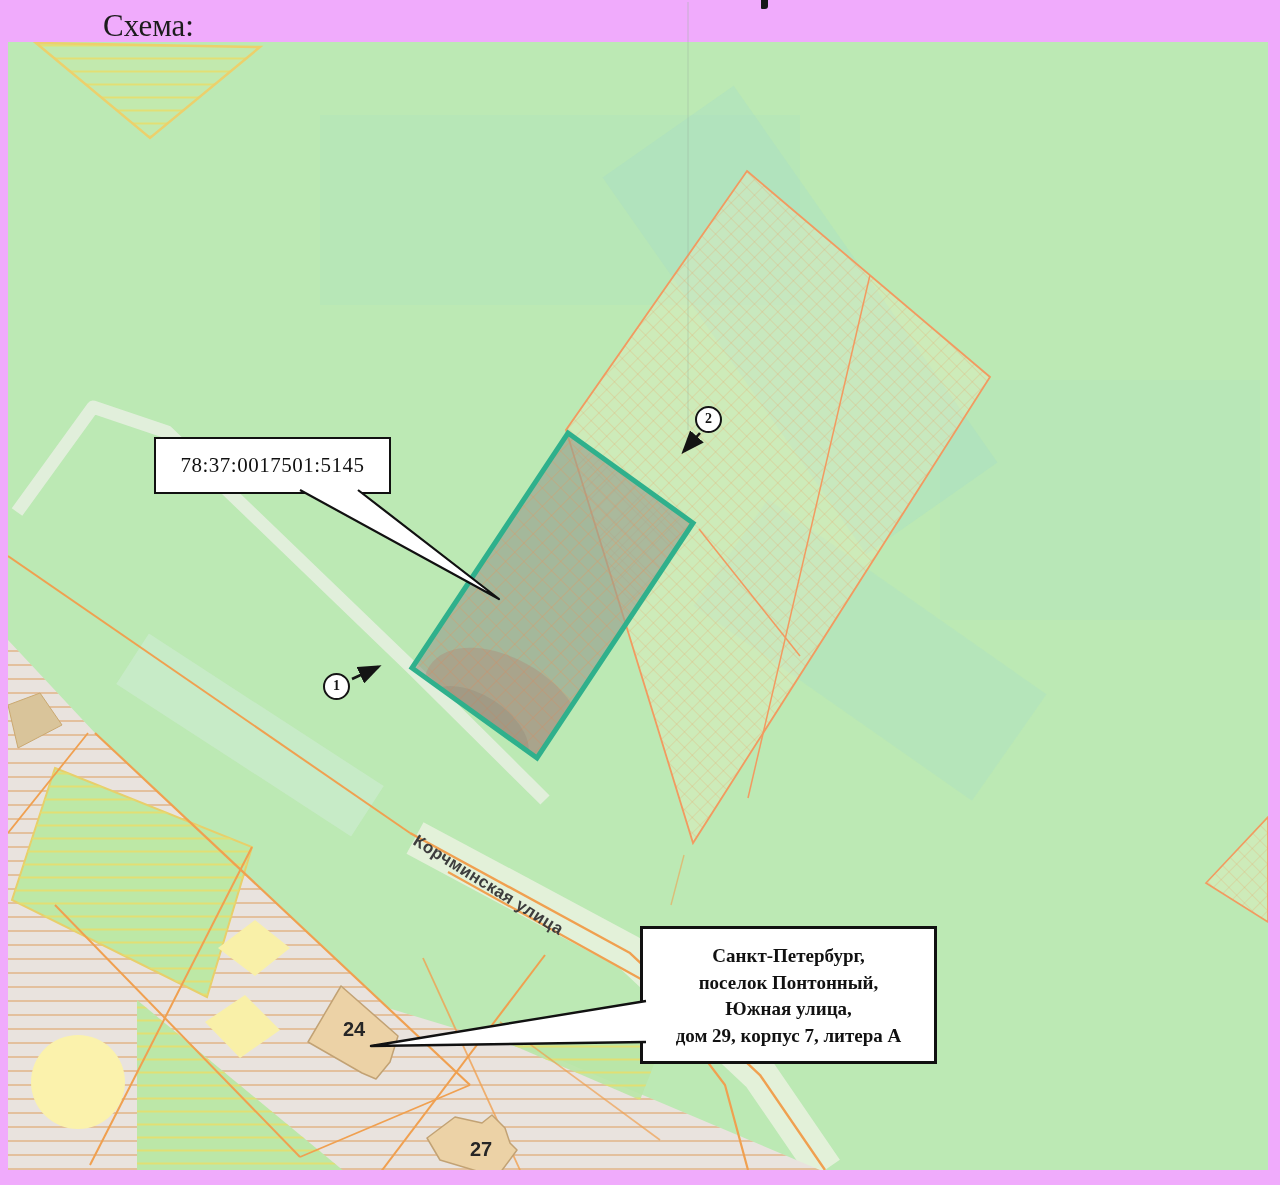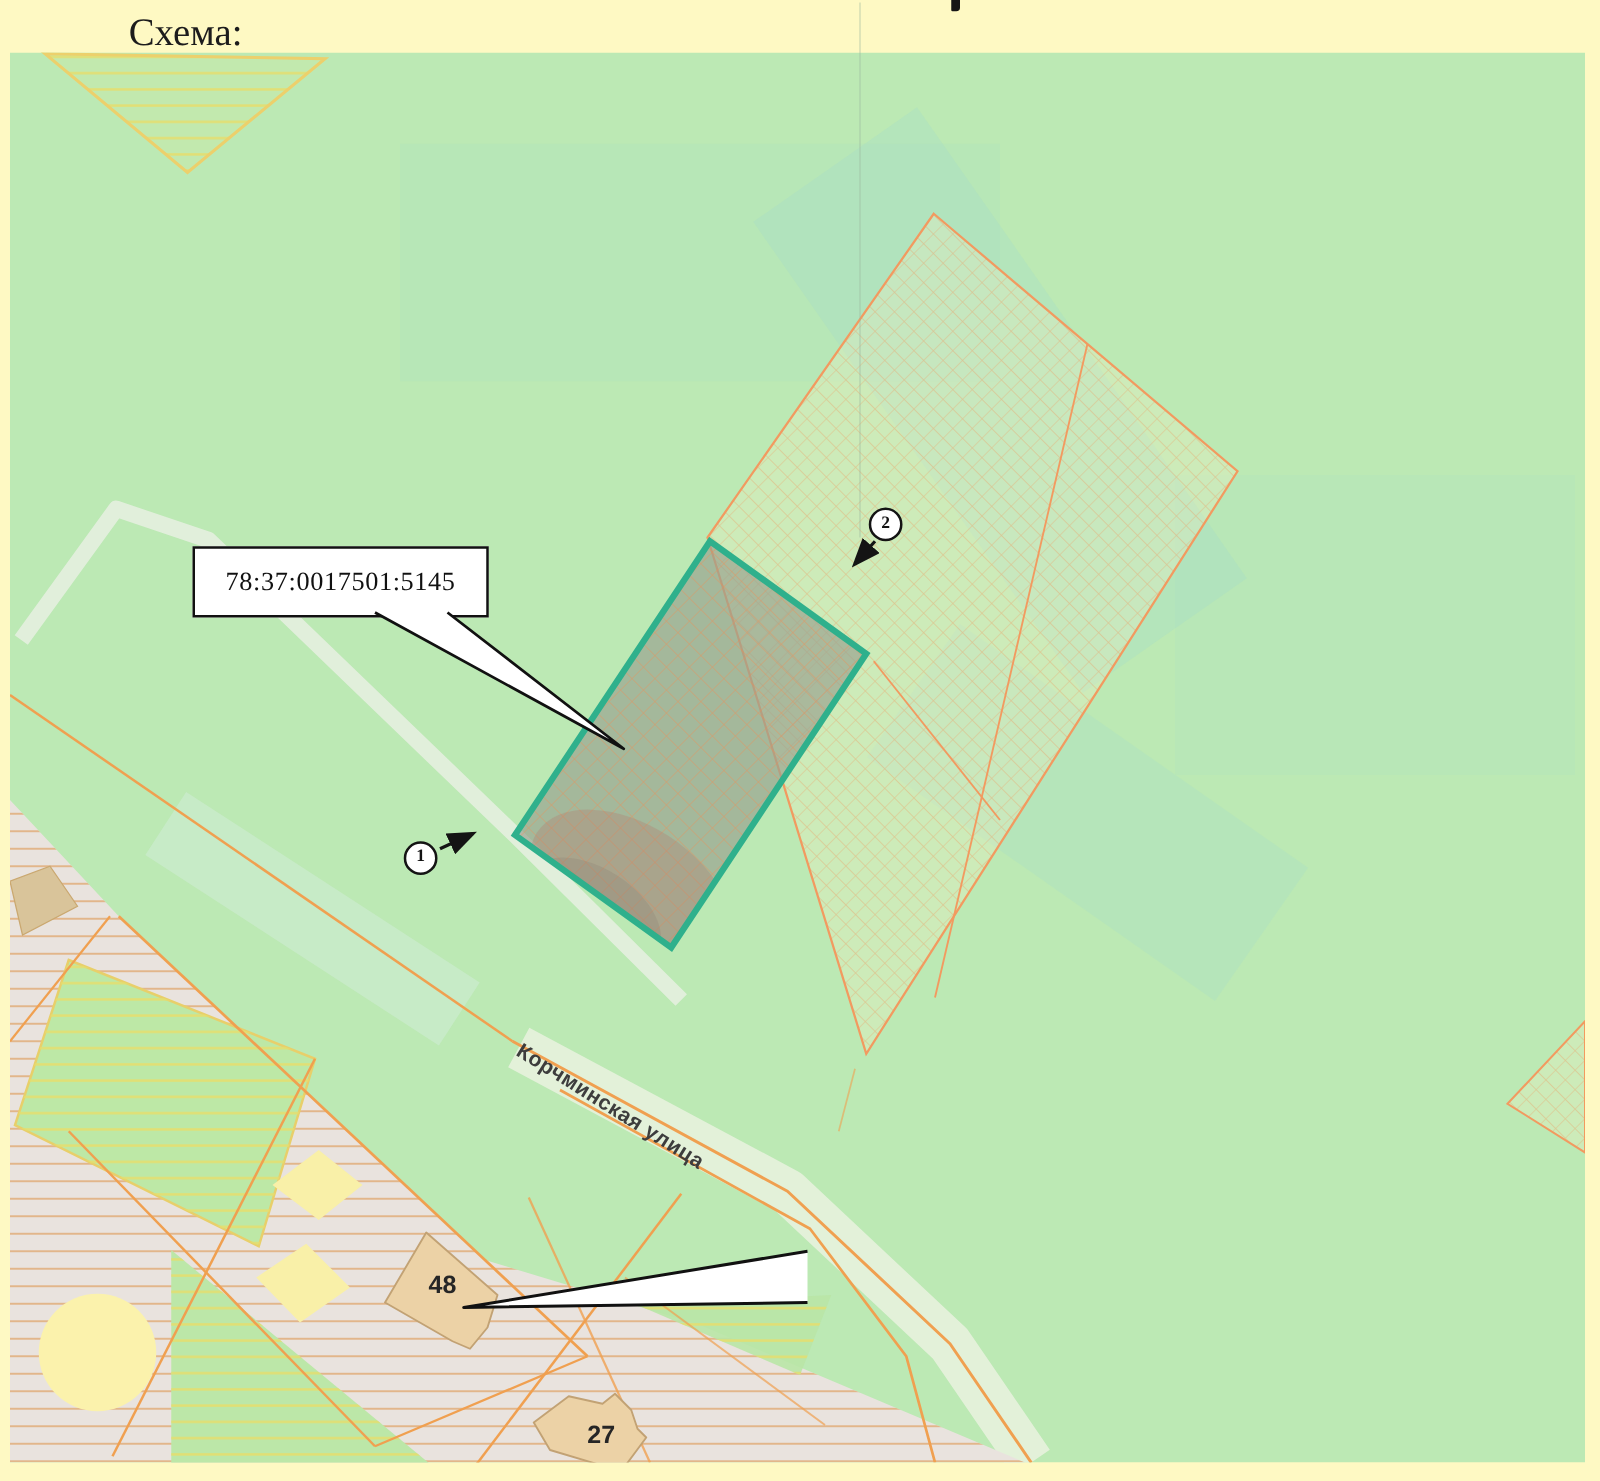--- a/index.html
+++ b/index.html
@@ -1,16 +1,16 @@
 <!DOCTYPE html>
 <html><head>
 <meta charset="utf-8">
 <style>
   html,body{margin:0;padding:0;background:#ffffff;}
-  .page{position:relative;width:1280px;height:1185px;background:#fef9c3;overflow:hidden;
+  .page{position:relative;width:1280px;height:1185px;background:#f0abfc;overflow:hidden;
         font-family:"Liberation Serif",serif;}
   .page-title{position:absolute;left:103px;top:8px;font-size:31px;color:#1c1c1c;
         font-family:"Liberation Serif",serif;}
   svg.layer{position:absolute;left:0;top:0;width:1280px;height:1185px;}
   #map-art{z-index:1;}
   #tails{z-index:6;pointer-events:none;}
   .callout{position:absolute;background:#ffffff;border:2.5px solid #111111;z-index:5;
         box-sizing:border-box;text-align:center;color:#111111;}
   .callout.cadastral{left:154px;top:437px;width:237px;height:57px;
         font-size:21px;font-weight:normal;line-height:52px;letter-spacing:.5px;}
@@ -145,29 +145,35 @@
 
       <line x1="352" y1="679" x2="378" y2="667" stroke="#141414" stroke-width="2.6" marker-end="url(#ah)"></line>
       <line x1="700" y1="433" x2="684" y2="451" stroke="#141414" stroke-width="2.6" marker-end="url(#ah)"></line>
     </g>
 
     <line x1="688" y1="2" x2="688" y2="430" stroke="#9ab49e" stroke-width="1.2" opacity="0.4"></line>
   </svg>
 
   <div class="street-label">Корчминская улица</div>
 
-  <div id="bldg-29" class="bldg-label">48</div>
+  <div id="bldg-29" class="bldg-label">24</div>
   <div id="bldg-27" class="bldg-label">27</div>
 
   <div id="marker-1" class="marker">1</div>
   <div id="marker-2" class="marker">2</div>
 
   <div class="callout cadastral">
     <span>78:37:0017501:5145</span>
   </div>
 
+  <div class="callout address">
+    <div>Санкт-Петербург,</div>
+    <div>поселок Понтонный,</div>
+    <div>Южная улица,</div>
+    <div>дом 29, корпус 7, литера А</div>
+  </div>
 
   <svg id="tails" class="layer" viewBox="0 0 1280 1185" xmlns="http://www.w3.org/2000/svg">
     <path d="M300,490 L499,599 L358,490" fill="#ffffff" stroke="#111111" stroke-width="2.2" stroke-linejoin="round"></path>
     <path d="M646,1001 L371,1046 L646,1042" fill="#ffffff" stroke="#111111" stroke-width="2.4" stroke-linejoin="round"></path>
   </svg>
 
 </div>
 
 </body></html>

